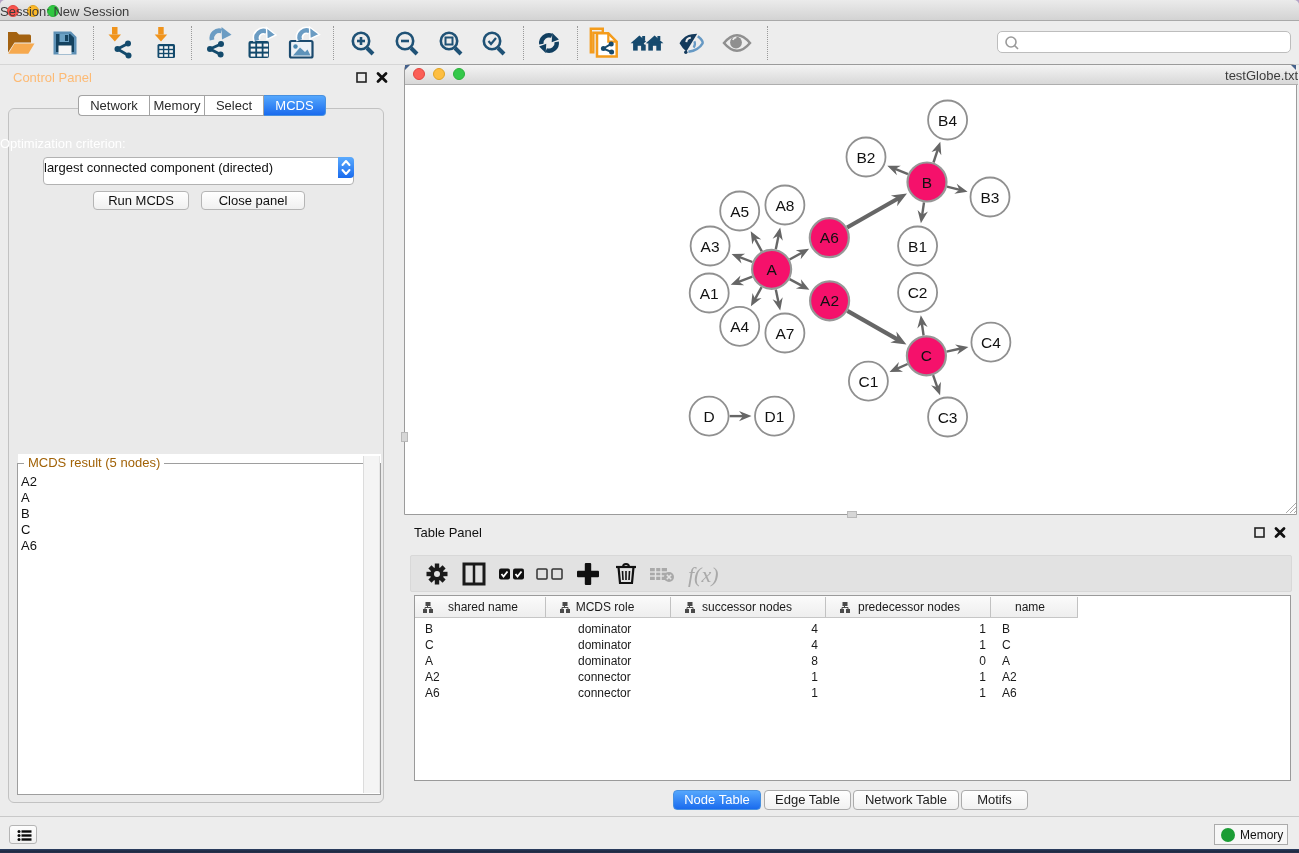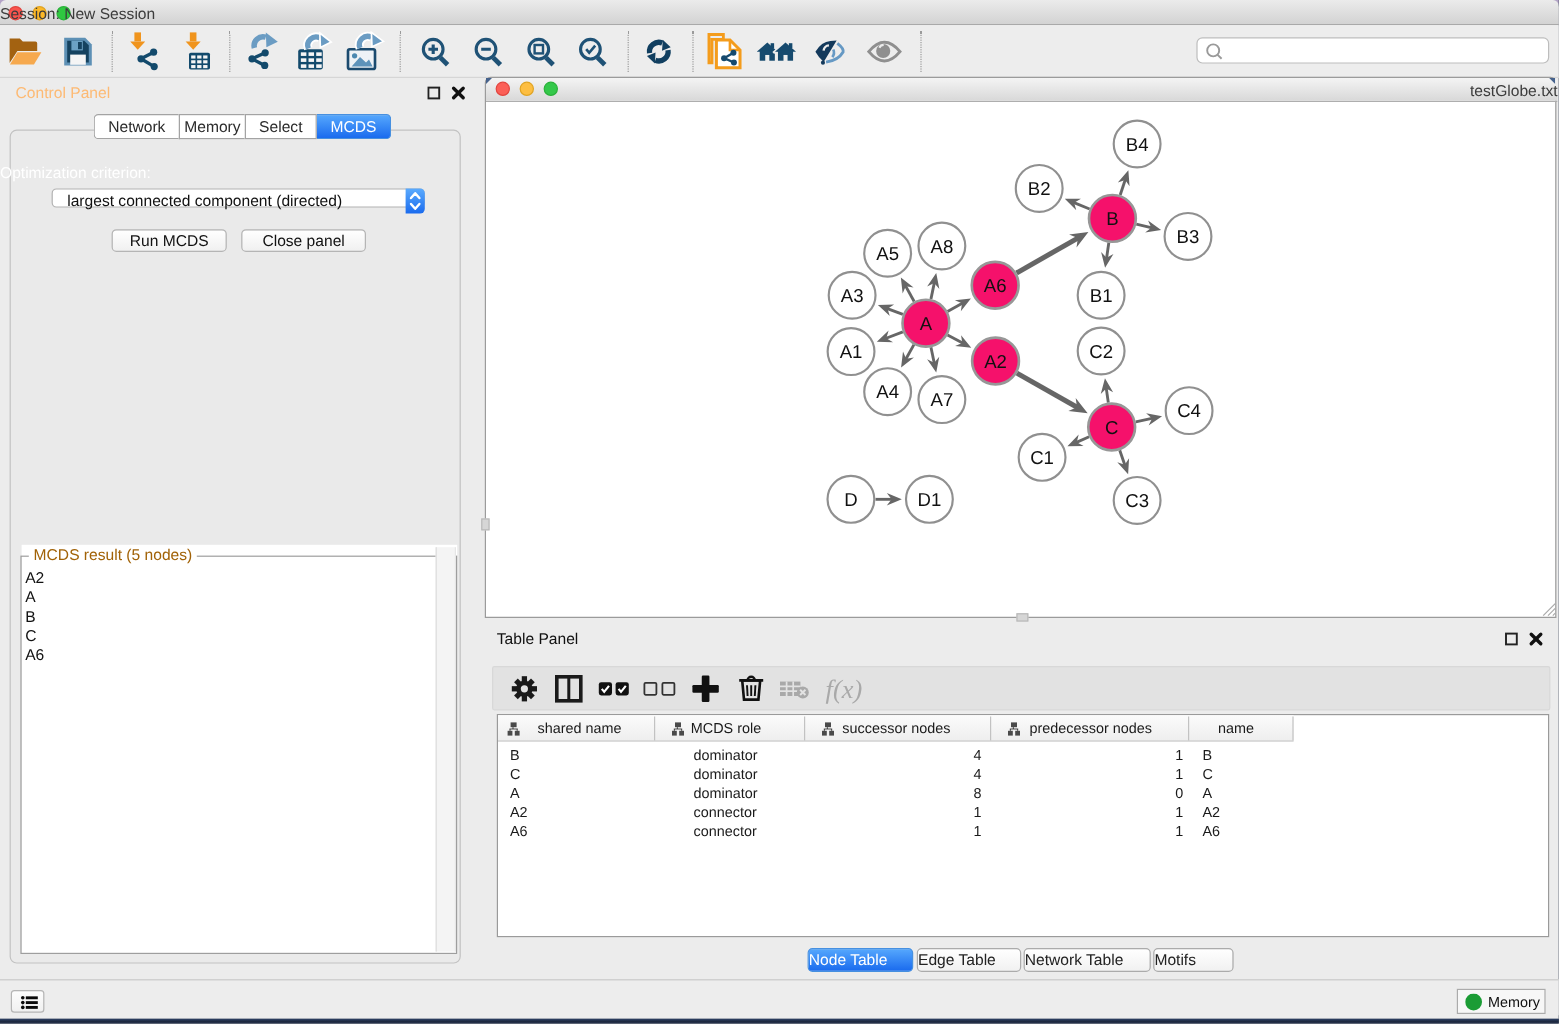--- a/index.html
+++ b/index.html
@@ -11,38 +11,38 @@
 #title{top:4px;left:0;width:1299px;text-align:left;font-size:13px;color:#3c3c3c}
 #toolbar{top:21px;left:0;width:1299px;height:44px;background:#ededed;border-bottom:1px solid #d6d6d6}
 .sep{top:5px;width:0;height:34px;border-left:1px dotted #9a9a9a}
 #search{top:10px;left:997px;width:294px;height:22px;background:#fff;border:1px solid #bdbdbd;border-radius:5px}
 
 #cp-title{top:70px;left:13px;font-size:13px;color:#fdba74}
 .tab{top:95px;height:21px;background:#fff;border:1px solid #a3a3a3;font-size:13px;color:#2b2b2b;text-align:center;line-height:19px}
 #tab-mcds{background:linear-gradient(#55a7fd,#1a6bee);color:#fff;border-color:#4790e0;border-radius:0 4px 4px 0}
 #cp-box{top:108px;left:8px;width:376px;height:695px;background:#eaeaea;border:1px solid #c2c2c2;border-radius:6px}
 #opt-label{top:136px;left:0;width:394px;text-align:left;font-size:13px;color:#ffffff}
-#dd{top:157px;left:43px;width:311px;height:16px;background:#fff;border:1px solid #b2b2b2;border-radius:4px;font-size:13px;color:#111;line-height:19px;padding-left:12px}
+#dd{top:157px;left:43px;width:311px;height:28px;background:#fff;border:1px solid #b2b2b2;border-radius:4px;font-size:13px;color:#111;line-height:19px;padding-left:0}
 #dd-btn{top:-1px;right:-1px;width:16px;height:21px;background:linear-gradient(#5babfe,#1a6bee);border-radius:0 4px 4px 0}
 .btn{top:191px;height:19px;background:linear-gradient(#ffffff,#f0f0f0);border:1px solid #b5b5b5;border-radius:4px;font-size:13px;color:#111;text-align:center;line-height:17px}
 #fs-white{top:454px;left:18px;width:363px;height:341px;background:#fff}
 #fs-border{top:463px;left:17px;width:364px;height:332px;border:1px solid #9e9e9e}
 #fs-legend{top:455px;left:24px;font-size:13px;color:#a16207;background:#fff;padding:0 4px}
 #fs-scroll{top:456px;left:363px;width:17px;height:337px;background:#f4f4f4;border-left:1px solid #dcdcdc;border-right:1px solid #e6e6e6}
 .li{left:21px;font-size:13px;color:#111}
 
 #nw{top:64px;left:404px;width:893px;height:451px;background:#fff;border:1px solid #9b9b9b;border-radius:5px 5px 0 0}
 #nw-tb{top:0;left:0;width:893px;height:20px;background:linear-gradient(#f4f4f4,#d8d8d8);border-bottom:1px solid #aeaeae;border-radius:4px 4px 0 0}
 #nw-title{top:3px;left:0;width:893px;text-align:right;font-size:13px;color:#3c3c3c}
 
 #tp-title{top:525px;left:414px;font-size:13px;color:#111}
 #tp-toolbar{top:555px;left:410px;width:882px;height:37px;background:#e2e2e2;border:1px solid #d8d8d8;border-radius:2px}
 #tbl{top:595px;left:414px;width:877px;height:186px;background:#fff;border:1px solid #9a9a9a}
 #tbl-head{top:0;left:0;width:663px;height:22px;background:linear-gradient(#fbfbfb,#eeeeee);border-bottom:1px solid #c6c6c6}
-.btab{top:790px;height:20px;background:linear-gradient(#ffffff,#f1f1f1);border:1px solid #ababab;font-size:13px;color:#222;line-height:18px;border-radius:4px}
+.btab{top:790px;height:20px;background:linear-gradient(#ffffff,#f1f1f1);border:1px solid #ababab;font-size:13px;color:#222;text-align:center;line-height:18px;border-radius:4px}
 #btab-node{background:linear-gradient(#55a7fd,#1a6bee);color:#fff;border-color:#4790e0}
 
 #status{top:816px;left:0;width:1299px;height:33px;background:#ededed;border-top:1px solid #c9c9c9}
 #sbtn{top:8px;left:9px;width:28px;height:19px;background:linear-gradient(#fdfdfd,#f0f0f0);border:1px solid #b5b5b5;border-radius:3px}
 #mem{top:7px;left:1214px;width:74px;height:21px;background:#f7f7f7;border:1px solid #ababab;font-size:12px;color:#111}
 #bottom{top:849px;left:0;width:1299px;height:4px;background:linear-gradient(#2e4166,#1d2940 55%,#2a3450)}
 </style></head><body>
 <div class="abs" id="wall"></div>
 <div class="abs" id="win"></div>
 <div class="abs" id="titlebar"></div>

